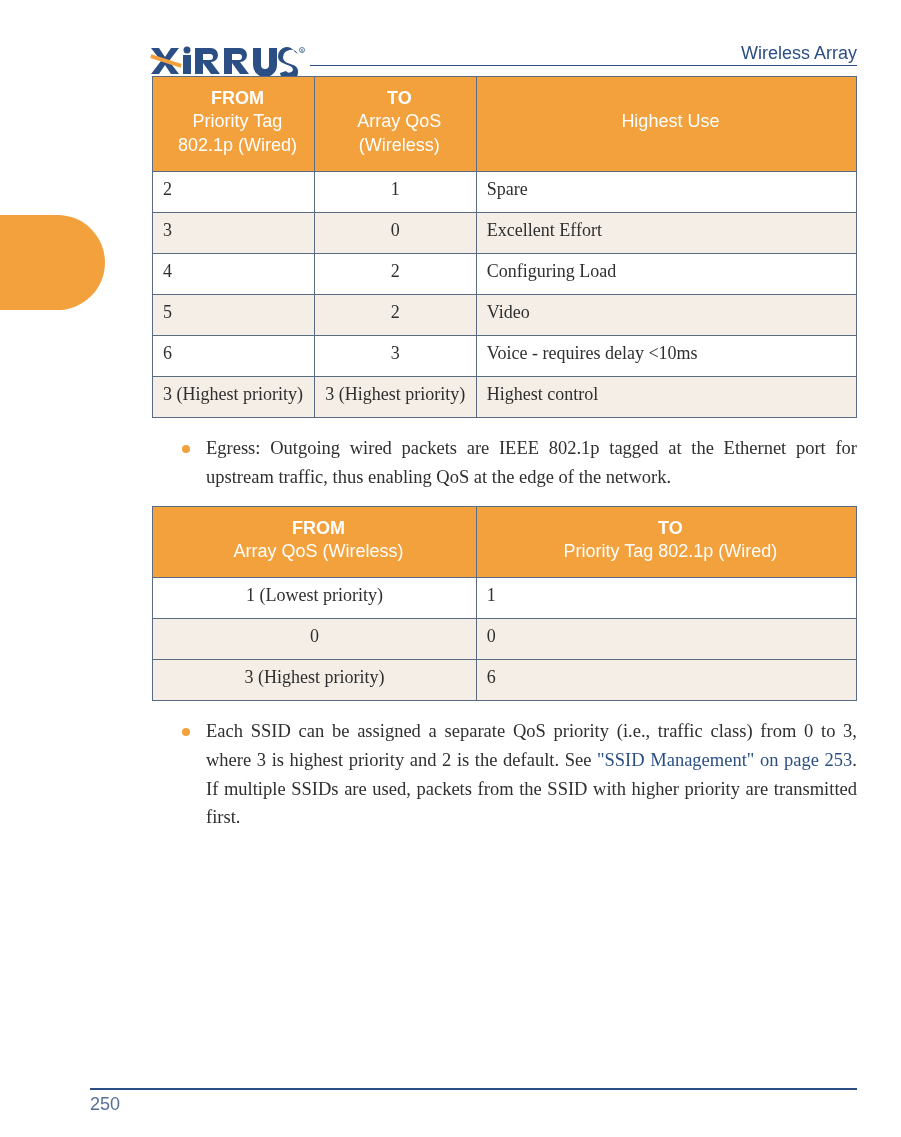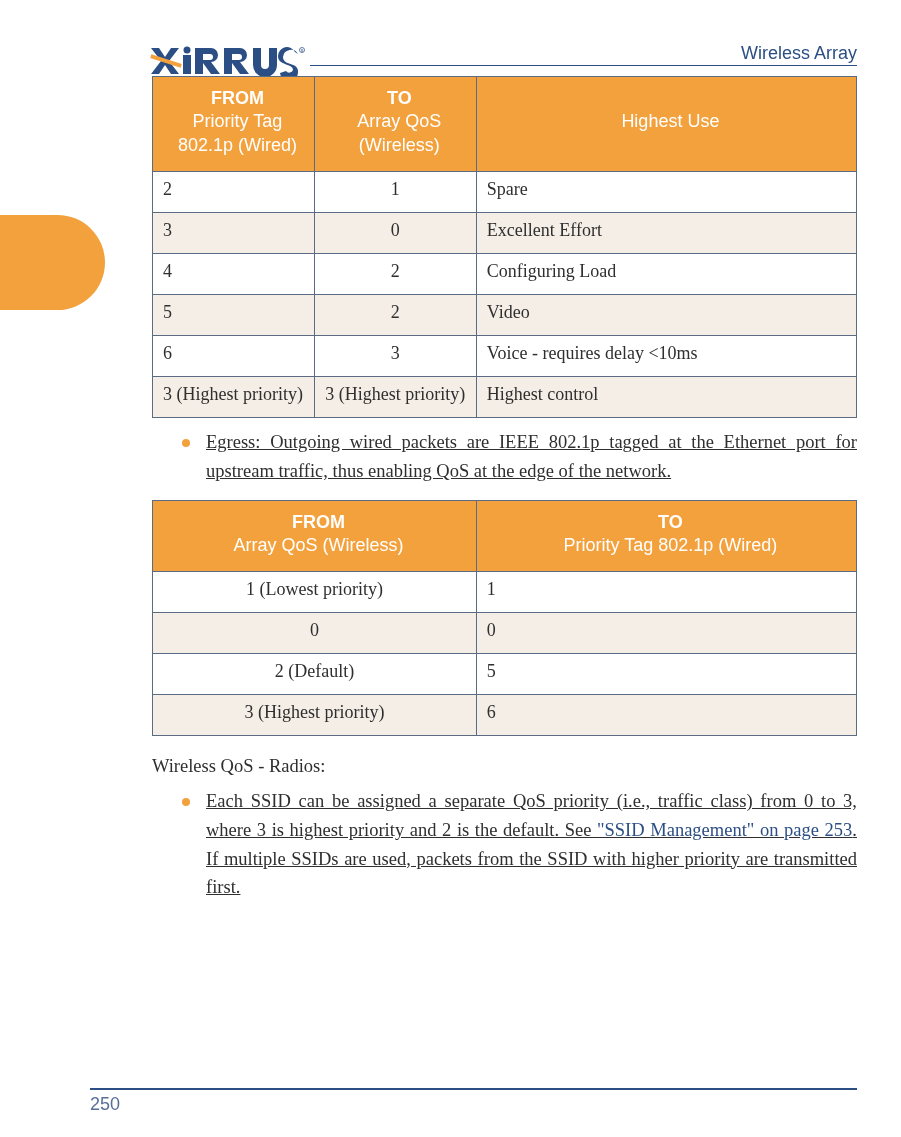--- a/index.html
+++ b/index.html
@@ -113,23 +113,22 @@
     vertical-align: top;
     height: 28px;
   }
   table.qos .c { text-align: center; }
   table.qos .l { text-align: left; }
   table.qos tr.shade td { background: var(--pale); }
 
   
   ul.body {
     list-style: none;
-    margin: 10px 0 12px 0;
+    margin: 16px 0 12px 0;
     padding: 0 0 0 54px;
-    text-decoration: underline;
   }
   ul.body > li {
     position: relative;
     font-size: 18.5px;
     line-height: 1.55;
     text-align: justify;
     margin-bottom: 14px;
   }
   ul.body > li::before {
     content: "";
@@ -289,32 +288,27 @@
       </thead>
       <tbody>
           <tr>
             <td class="c">1 (Lowest priority)</td>
             <td class="l">1</td>
           </tr>
           <tr class="shade">
             <td class="c">0</td>
             <td class="l">0</td>
           </tr>
-          <tr>
-            <td class="c">2 (Default)</td>
-            <td class="l">5</td>
-          </tr>
           <tr class="shade">
             <td class="c">3 (Highest priority)</td>
             <td class="l">6</td>
           </tr>
         </tbody>
     </table>
 
-    <div class="section-heading">Wireless QoS - Radios:</div>
 
     <ul class="body">
       <li>
         <span>Each SSID can be assigned a separate QoS priority (i.e., traffic class) from 0 to 3, where 3 is highest priority and 2 is the default. See </span><span class="link">"SSID Management" on page 253</span><span>. If multiple SSIDs are used, packets from the SSID with higher priority are transmitted first.</span>
       </li>
     </ul>
   </div>
 
   <div class="footer">
     <div class="rule"></div>

